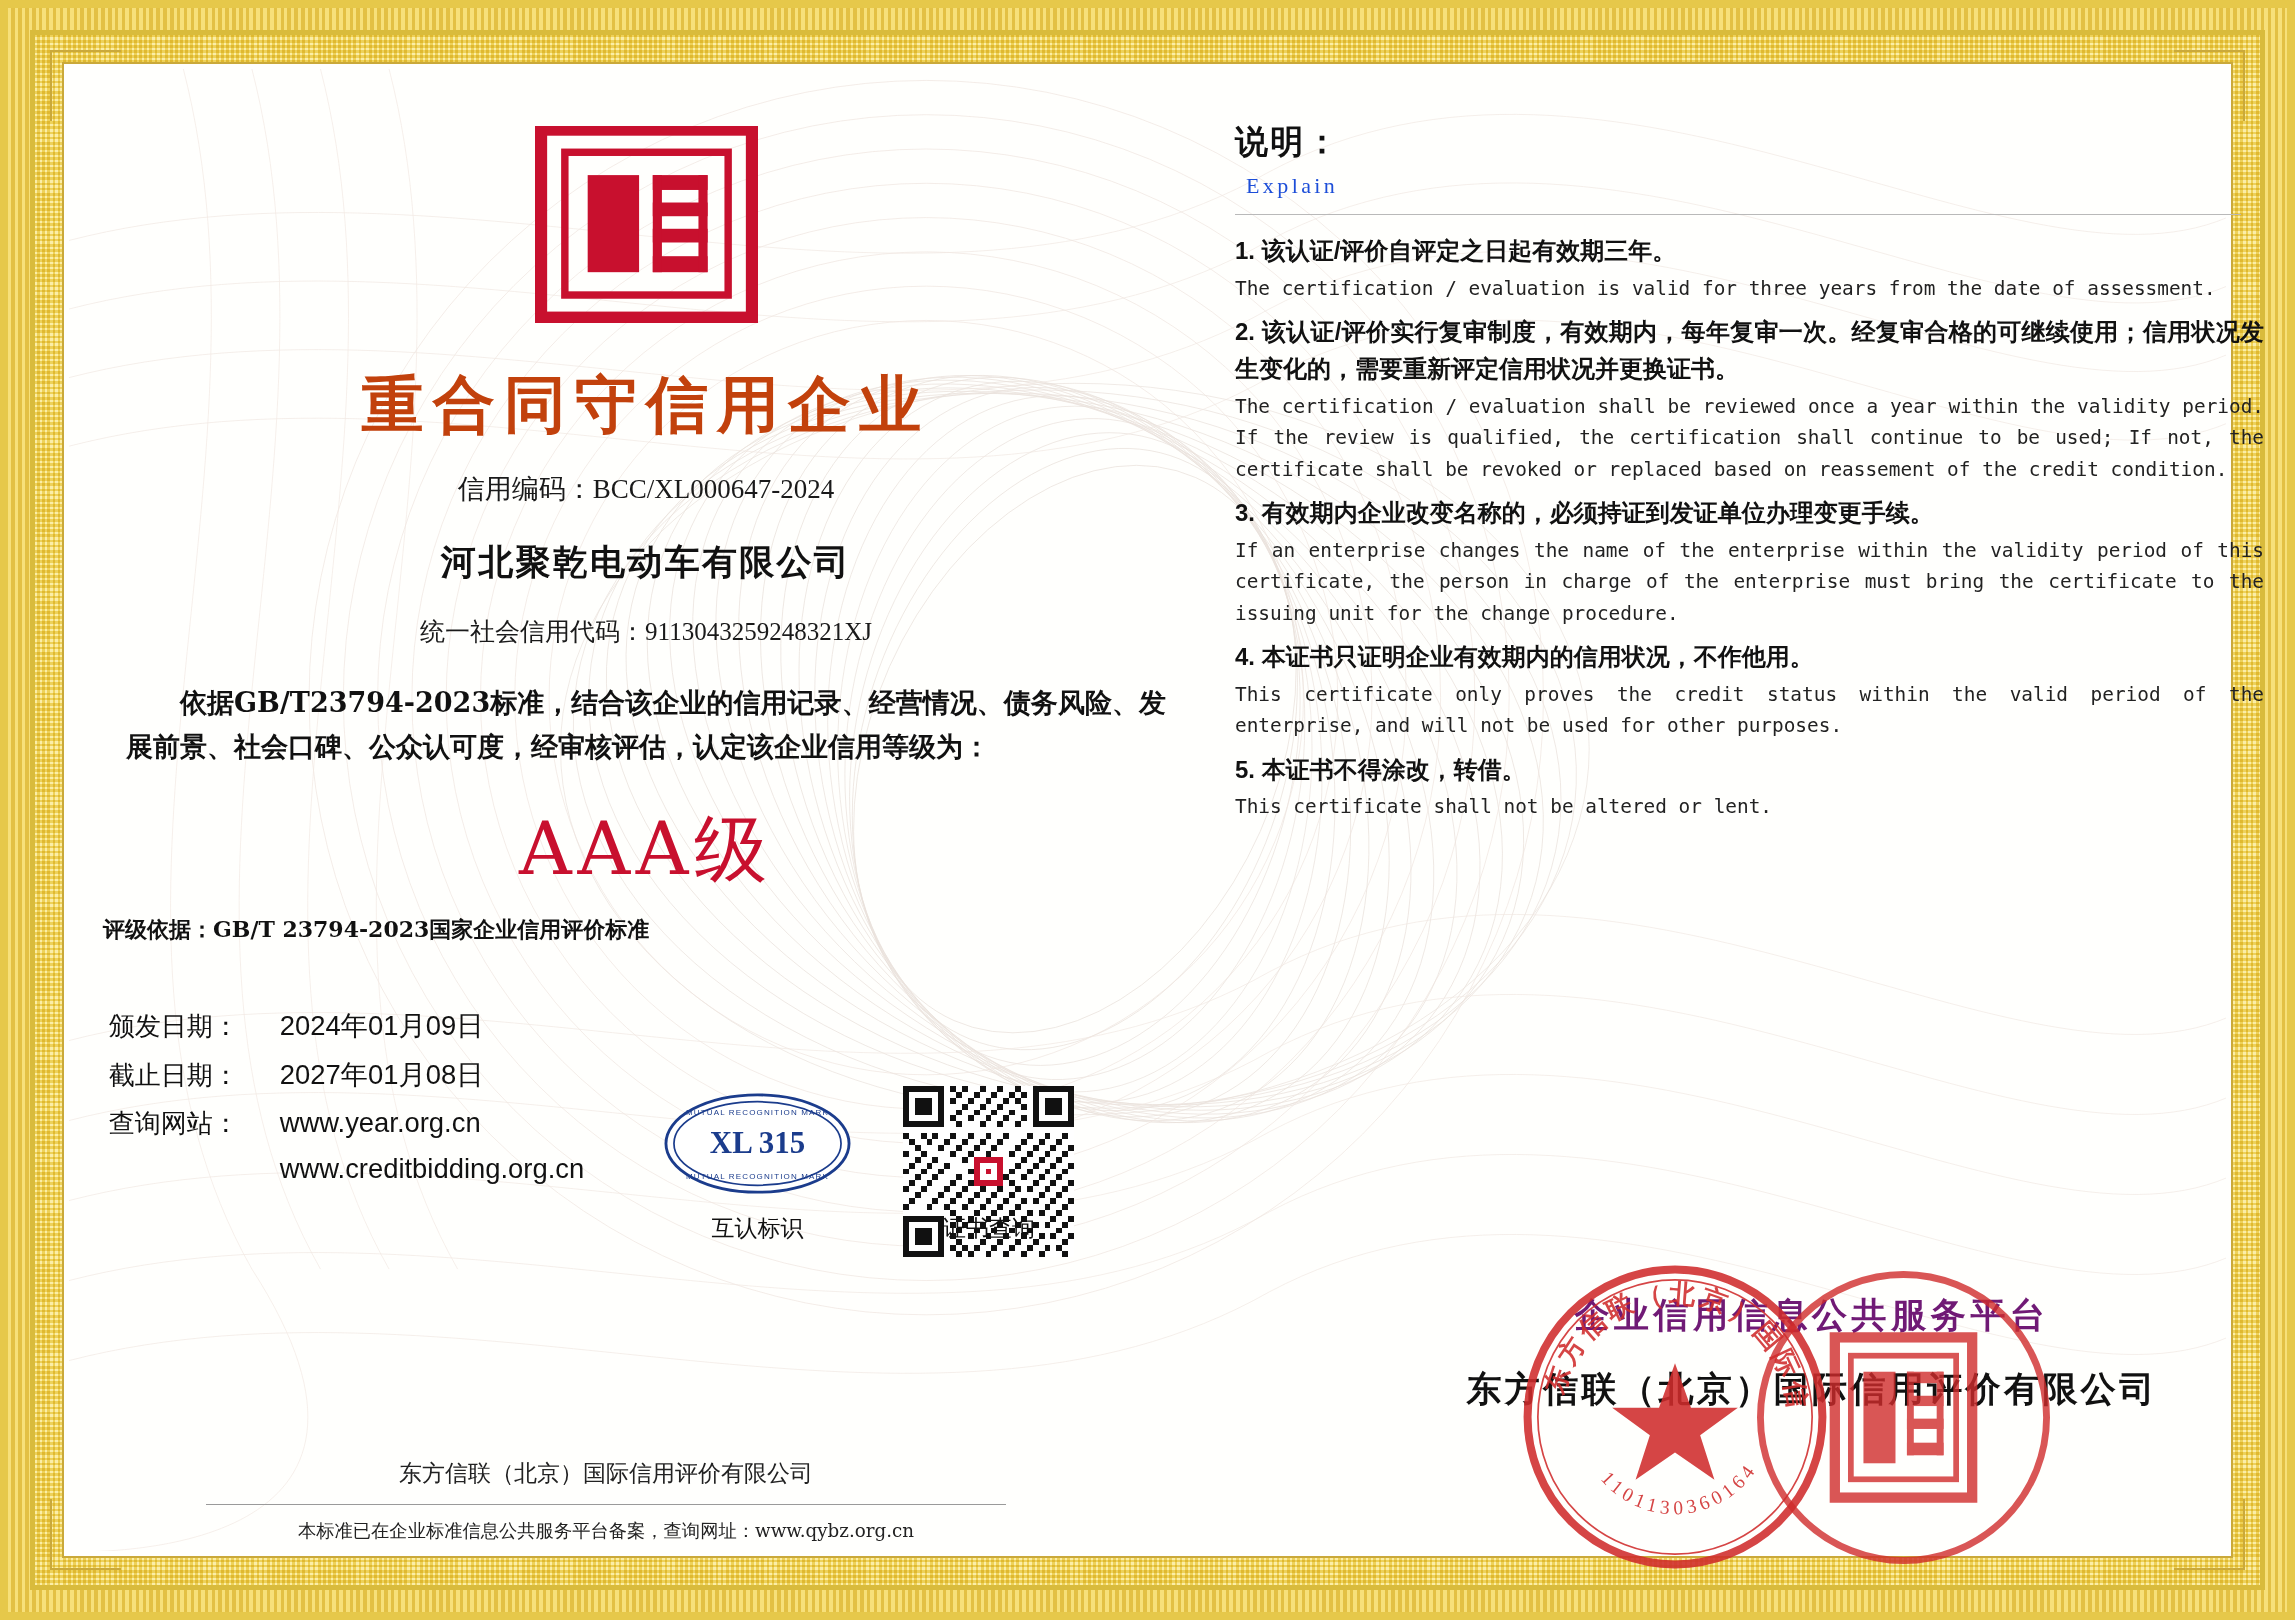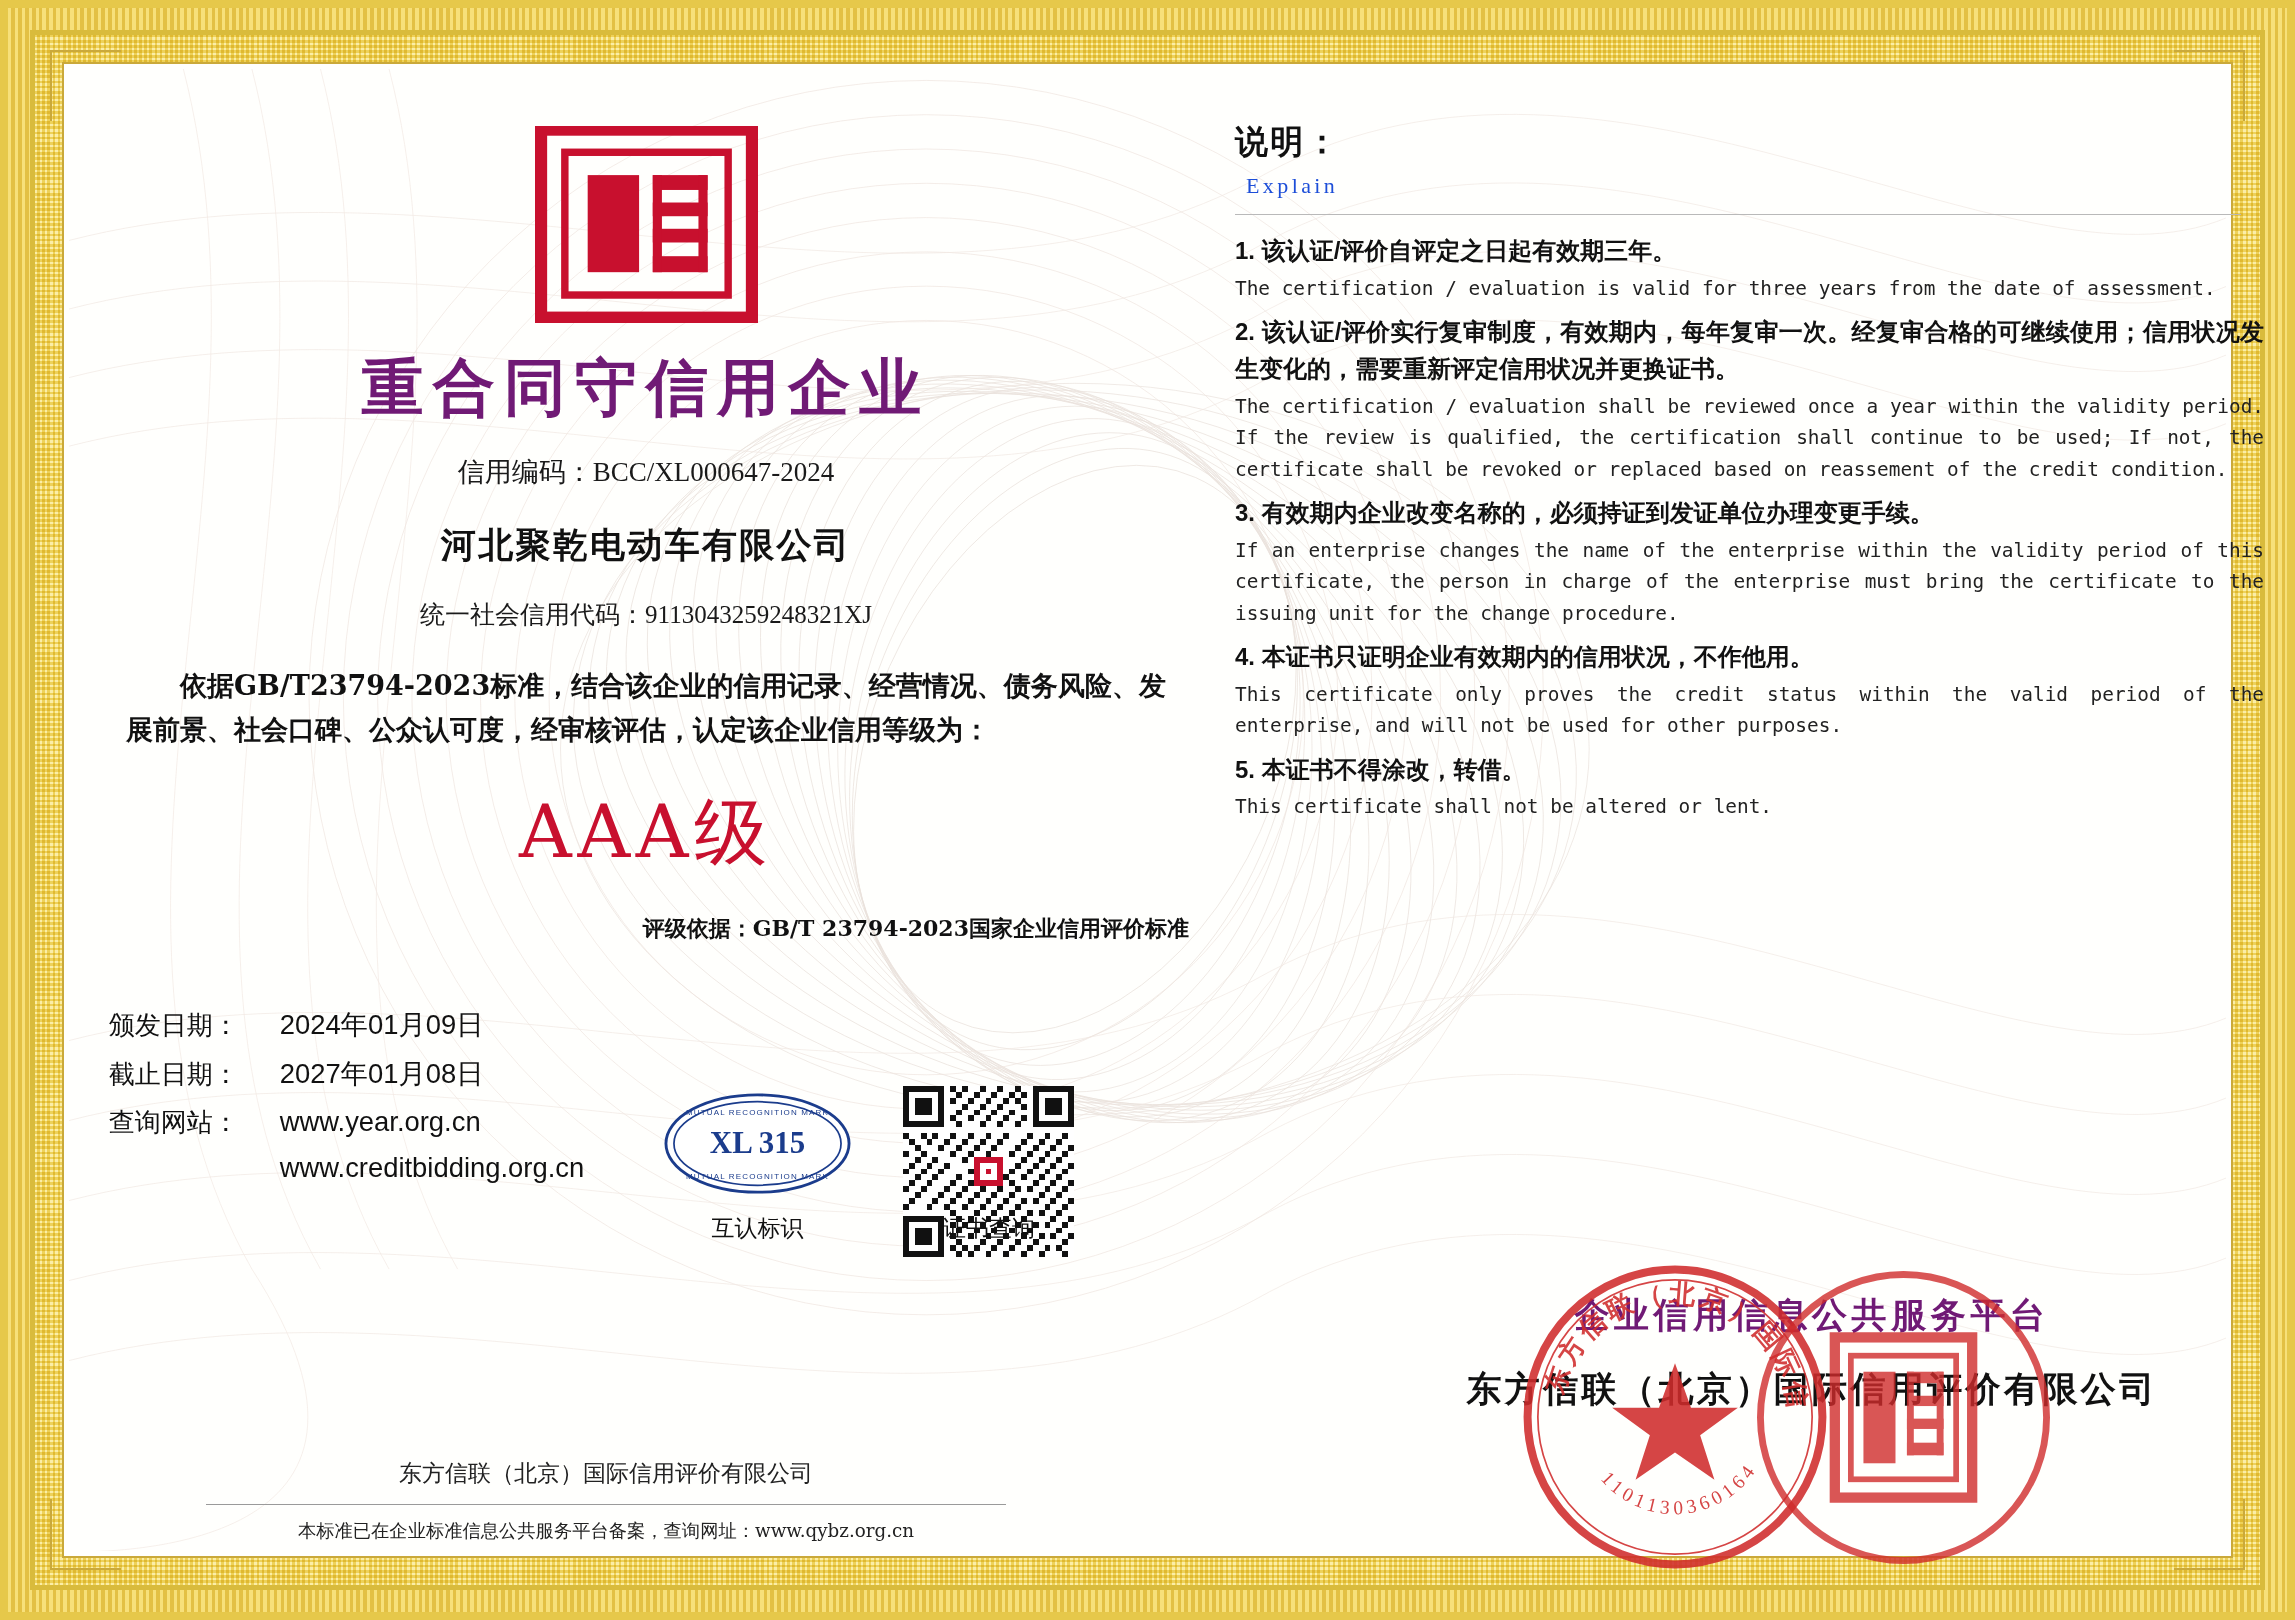--- a/index.html
+++ b/index.html
@@ -69,22 +69,22 @@
   
   .seal-logo{
     margin:34px auto 0;width:223px;height:197px;position:relative;
   }
   .title-cn{
     text-align:center;
     font-family:Liberation Sans, sans-serif;
     font-weight:bold;
     font-size:62px;
     letter-spacing:9.1px;
-    color:#701a75;
-    margin-top:23px;
+    color:#c2410c;
+    margin-top:40px;
   }
   .credit-no{
     text-align:center;
     font-size:27px;
     color:#1a1a1a;
     margin-top:24px;
     font-family:"Liberation Serif", serif;
   }
   .company{
     text-align:center;
@@ -114,24 +114,24 @@
   .grade{
     text-align:center;
     margin-top:33px;
     color:#c8102e;
     font-family:"DejaVu Serif", serif;
     font-weight:normal;
     font-size:73px;
     letter-spacing:5.7px;
   }
   .grade-basis{
-    text-align:right;
+    text-align:left;
     font-size:22px;
     color:#111;
-    margin-top:31px;
+    margin-top:15px;
     font-family:"DejaVu Serif", serif;
     font-weight:bold;
   }
 
   
   .dates{
     margin-top:63px;margin-left:5.7px;
     font-size:0;
   }
   .date-row{

